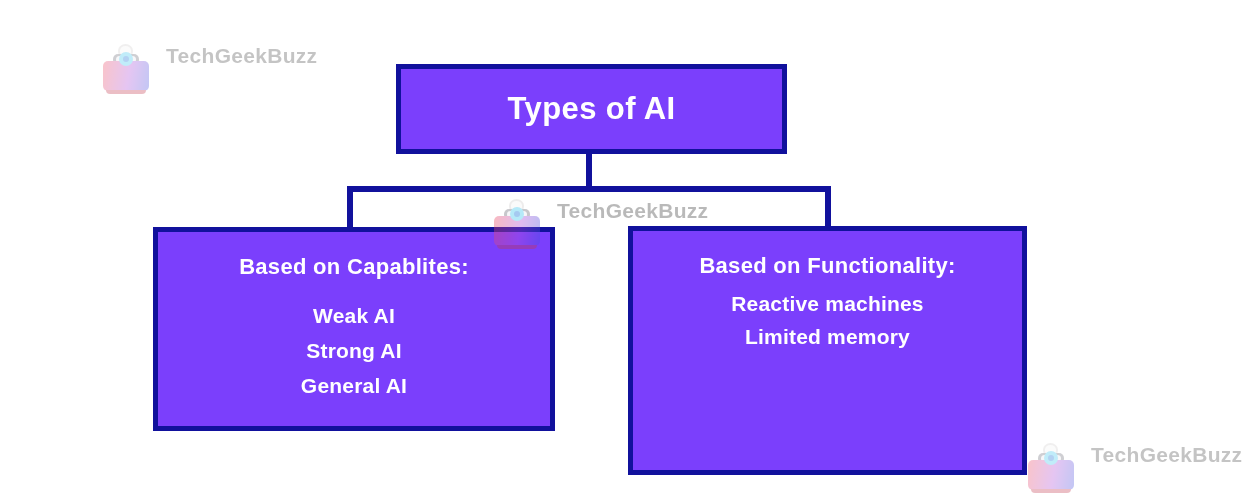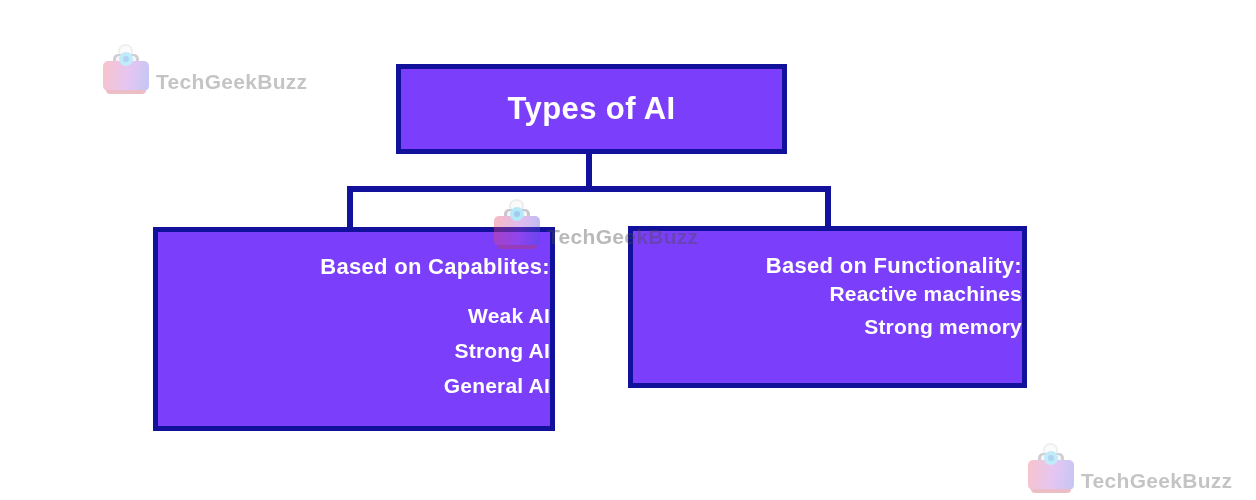--- a/index.html
+++ b/index.html
@@ -34,43 +34,43 @@
     border: 5px solid var(--box-border);
     color: var(--box-text);
     z-index: 2;
   }
   .title-box {
     left: 396px; top: 64px; width: 391px; height: 90px;
     display: flex; align-items: center; justify-content: center;
     font-size: 31px; font-weight: 800; letter-spacing: 0.4px;
     text-align: center;
   }
-  .branch-box { text-align: right; }
+  .branch-box { text-align: center; }
   .branch-left  { left: 153px; top: 227px; width: 402px; height: 204px; }
-  .branch-right { left: 628px; top: 226px; width: 399px; height: 162px; }
+  .branch-right { left: 628px; top: 226px; width: 399px; height: 249px; }
 
   .branch-header {
     margin-top: 24px;
     font-size: 22px;
     font-weight: 800;
     letter-spacing: 0.3px;
     line-height: 22px;
   }
   .branch-items { font-size: 21px; font-weight: 700; letter-spacing: 0.2px; }
   .branch-left  .branch-items { margin-top: 20px; }
   .branch-left  .branch-item  { line-height: 35px; }
-  .branch-right .branch-items { }
+  .branch-right .branch-items { margin-top: 10px; }
   .branch-right .branch-item  { line-height: 33px; }
 
   
   .watermark {
     position: absolute;
     display: flex;
-    align-items: flex-end;
-    gap: 7px;
+    align-items: flex-start;
+    gap: 17px;
     opacity: 0.32;
     pointer-events: none;
   }
   .wm-topleft     { left: 103px;  top: 44px;  z-index: 0; }
   .wm-center      { left: 494px;  top: 199px; z-index: 5; opacity: 0.38; }
   .wm-bottomright { left: 1028px; top: 443px; z-index: 0; }
 
   .wm-text {
     font-size: 21px;
     font-weight: 800;
@@ -165,17 +165,17 @@
       <div class="branch-item">Weak AI</div>
       <div class="branch-item">Strong AI</div>
       <div class="branch-item">General AI</div>
     </div>
   </div>
 
   <div class="box branch-box branch-right">
     <div class="branch-header">Based on Functionality:</div>
     <div class="branch-items">
       <div class="branch-item">Reactive machines</div>
-      <div class="branch-item">Strong memory</div>
+      <div class="branch-item">Limited memory</div>
     </div>
   </div>
 
 </div>
 
 </body></html>

